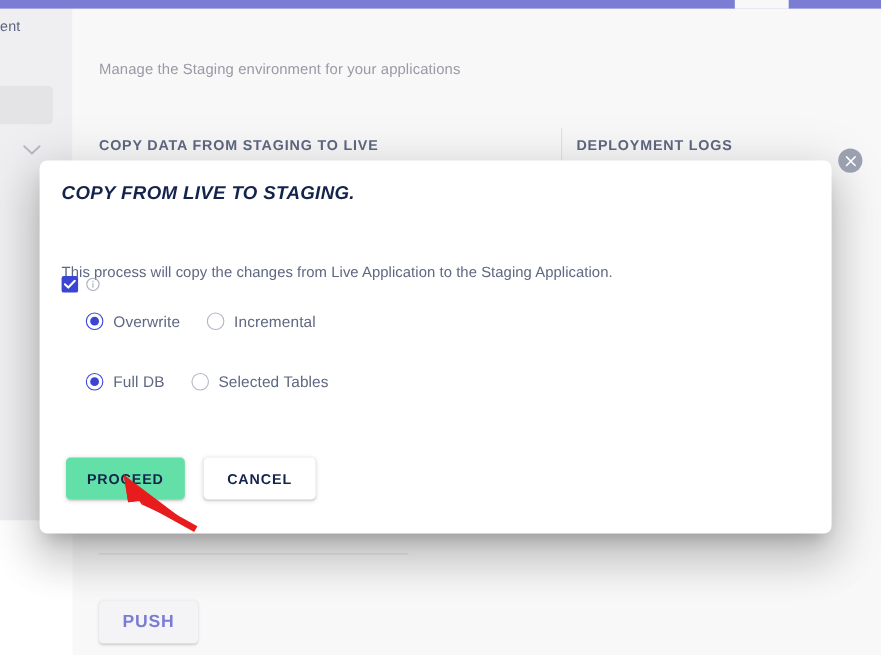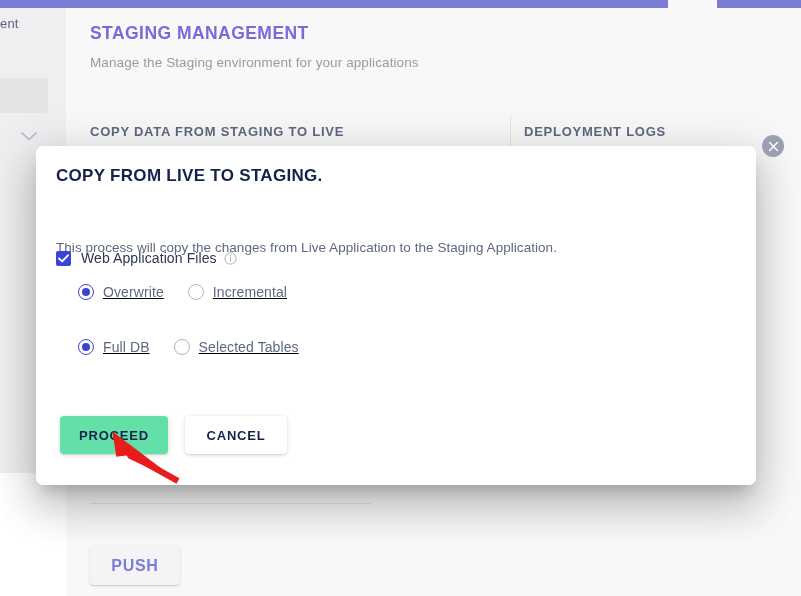--- a/index.html
+++ b/index.html
@@ -140,20 +140,21 @@
                 0 24px 38px 3px rgba(0,0,0,.14),
                 0 9px 46px 8px rgba(0,0,0,.12);
     z-index: 30;
     overflow: visible;
   }
   .modal-title {
     position: absolute; left: 20px; top: 20px;
     font-size: 17px; font-weight: 700;
     letter-spacing: .3px;
     color: #13234b;
+    font-style: italic;
   }
   .modal-desc {
     position: absolute; left: 20px; top: 50px;
     font-size: 13.5px;
     color: #5f6882;
     letter-spacing: .05px;
     margin-top: 44px;
   }
 
   .opt-group { position: absolute; left: 20px; }
@@ -184,21 +185,20 @@
   }
   .info-icon svg { display: block; }
 
   .radio-row {
     display: flex; align-items: center;
     margin-left: 22px; margin-top: 17px;
   }
   .radio-item {
     display: flex; align-items: center;
     cursor: pointer;
-    text-decoration: underline;
   }
   .radio-item + .radio-item { margin-left: 24px; }
   .radio {
     width: 16px; height: 16px;
     border-radius: 50%;
     border: 1.6px solid #b2b6c4;
     display: flex; align-items: center; justify-content: center;
     flex: 0 0 auto;
   }
   .radio.on { border-color: #3b45d4; }
@@ -265,21 +265,20 @@
     <div class="sidebar-card"></div>
     <div class="sidebar-chevron">
       <svg width="18" height="12" viewBox="0 0 18 12">
         <path d="M2 3 L9 9.5 L16 3" fill="none" stroke="#b9b9c2" stroke-width="1.7" stroke-linecap="round" stroke-linejoin="round"></path>
       </svg>
     </div>
   </div>
 
   <div class="content">
 
-    <div class="page-title">STAGING MANAGEMENT</div>
     <div class="page-subtitle">Manage the Staging environment for your applications</div>
 
     <div class="col-divider"></div>
 
     <div class="col-head left">COPY DATA FROM STAGING TO LIVE</div>
     <div class="col-head right">DEPLOYMENT LOGS</div>
 
     <div class="behind-text t1">all the F</div>
     <div class="behind-text t2">us state</div>
 
@@ -299,21 +298,20 @@
     <div class="modal-title">COPY FROM LIVE TO STAGING.</div>
     <div class="modal-desc">This process will copy the changes from Live Application to the Staging Application.</div>
 
     <div class="opt-group g1">
       <div class="chk-row">
         <span class="chk">
           <svg width="11" height="9" viewBox="0 0 11 9">
             <path d="M1 4.4 L4.1 7.4 L10 1.3" fill="none" stroke="#ffffff" stroke-width="1.9" stroke-linecap="round" stroke-linejoin="round"></path>
           </svg>
         </span>
-        <span class="chk-label">Web Application Files</span>
         <span class="info-icon">
           <svg width="13" height="13" viewBox="0 0 13 13">
             <circle cx="6.5" cy="6.5" r="5.6" fill="none" stroke="#a9aebc" stroke-width="1"></circle>
             <rect x="6" y="5.4" width="1" height="4.1" fill="#a9aebc"></rect>
             <rect x="6" y="3.2" width="1" height="1.3" fill="#a9aebc"></rect>
           </svg>
         </span>
       </div>
       <div class="radio-row">
         <span class="radio-item">

